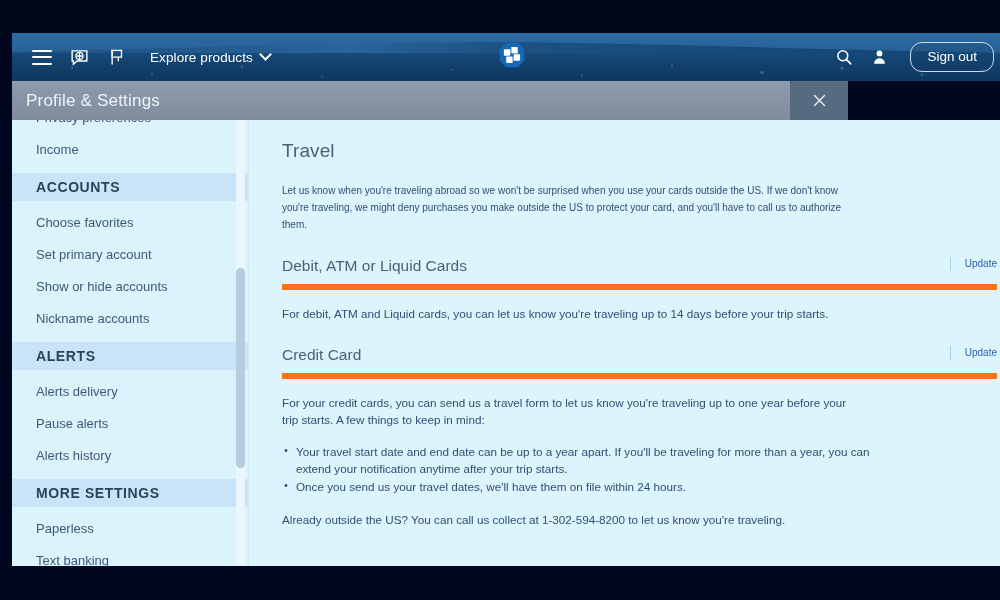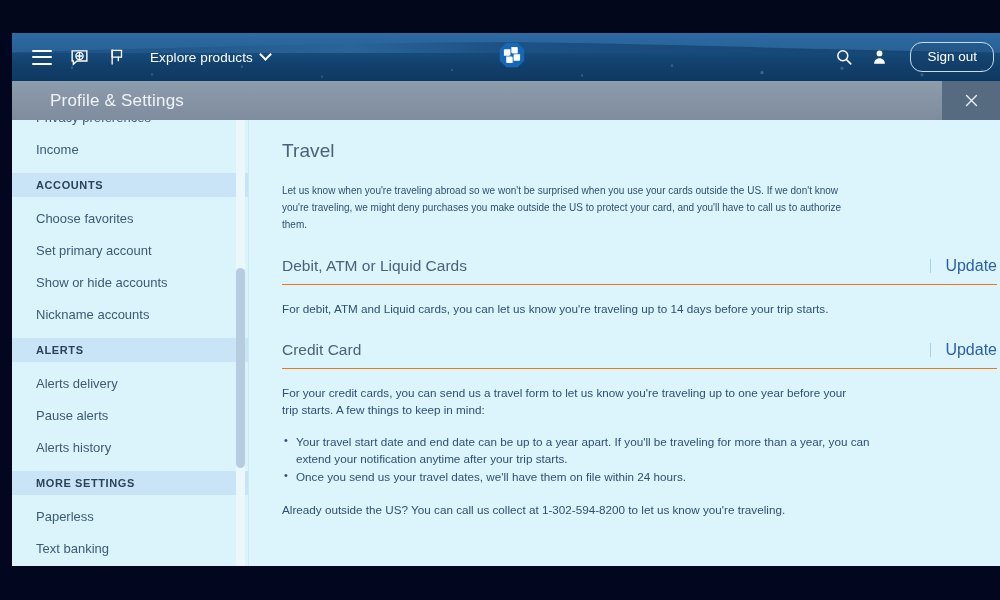--- a/index.html
+++ b/index.html
@@ -83,23 +83,23 @@
   }
   .signout {
     color: #ffffff; font-size: 13.5px;
     border: 1px solid #c9dcee; border-radius: 12px;
     padding: 6px 16px 7px; background: rgba(20,60,100,.25);
     cursor: pointer; margin-left: 4px;
   }
 
   
   .panelbar {
-    position: absolute; left: 12px; top: 81px; width: 988px; height: 39px;
+    position: absolute; left: 12px; top: 81px; width: 836px; height: 39px;
     background: linear-gradient(180deg, #8d9dae 0%, #8593a4 55%, #7e8c9d 100%);
-    display: flex; align-items: center; padding-left: 24px;
+    display: flex; align-items: center;
   }
   .panelbar .ptitle {
     color: #eef3f8; font-size: 17px; font-weight: 400; padding-left: 14px; letter-spacing: .2px;
   }
   .closebtn {
     position: absolute; right: 0; top: 0; width: 58px; height: 39px;
     background: #566a80;
     display: flex; align-items: center; justify-content: center; cursor: pointer;
   }
   .closebtn svg { display: block; }
@@ -118,21 +118,21 @@
     overflow: hidden;
     border-right: 1px solid #cfeaf5;
   }
   .nav { position: absolute; left: 0; top: -18px; width: 237px; }
   .nav-item {
     padding: 7px 0 7px 24px;
     font-size: 13px; color: #3d5a74; cursor: pointer; line-height: 18px;
     background: #dbf4fc;
   }
   .nav-section {
-    background: #c9e4f7; color: #2c425a; font-size: 11px; font-weight: 700;
+    background: #c9e4f7; color: #2c425a; font-size: 14px; font-weight: 700;
     letter-spacing: .6px; padding: 6px 0 6px 24px; margin: 7px 0 6px;
   }
 
   
   .sb-track {
     position: absolute; right: 3px; top: 0; width: 9px; height: 446px;
     background: #eaf7fd;
   }
   .sb-thumb {
     position: absolute; right: 3px; top: 148px; width: 9px; height: 200px;
@@ -146,26 +146,26 @@
     padding: 20px 0 16px 33px; overflow: hidden;
   }
   .h1 { font-size: 19px; color: #4a6178; font-weight: 400; letter-spacing: .1px; }
   .intro {
     margin-top: 20px; font-size: 10px; color: #2f4f72; line-height: 17px;
     width: 575px;
   }
 
   .sec { margin-top: 24px; width: 715px; position: relative; }
   .sec-head {
-    display: flex; align-items: center; justify-content: space-between;
-    border-bottom: 1px solid #f97316; padding-bottom: 9px;
+    display: flex; align-items: flex-start; justify-content: space-between;
+    border-bottom: 6px solid #f97316; padding-bottom: 9px;
   }
   .sec-title { font-size: 15.5px; color: #4a6178; font-weight: 400; }
   .sec-update {
-    font-size: 16px; color: #2c5fa8; cursor: pointer;
+    font-size: 10px; color: #2c5fa8; cursor: pointer;
     padding-left: 14px; border-left: 1px solid #a9cfe4; line-height: 14px;
   }
   .sec-body { margin-top: 15px; font-size: 11.7px; color: #2f4f72; line-height: 17px; width: 578px; }
 
   ul.bullets { margin-top: 15px; list-style: none; width: 590px; }
   ul.bullets li {
     font-size: 11.7px; color: #2f4f72; line-height: 17px;
     padding-left: 14px; position: relative; margin-bottom: 1px;
   }
   ul.bullets li::before {

